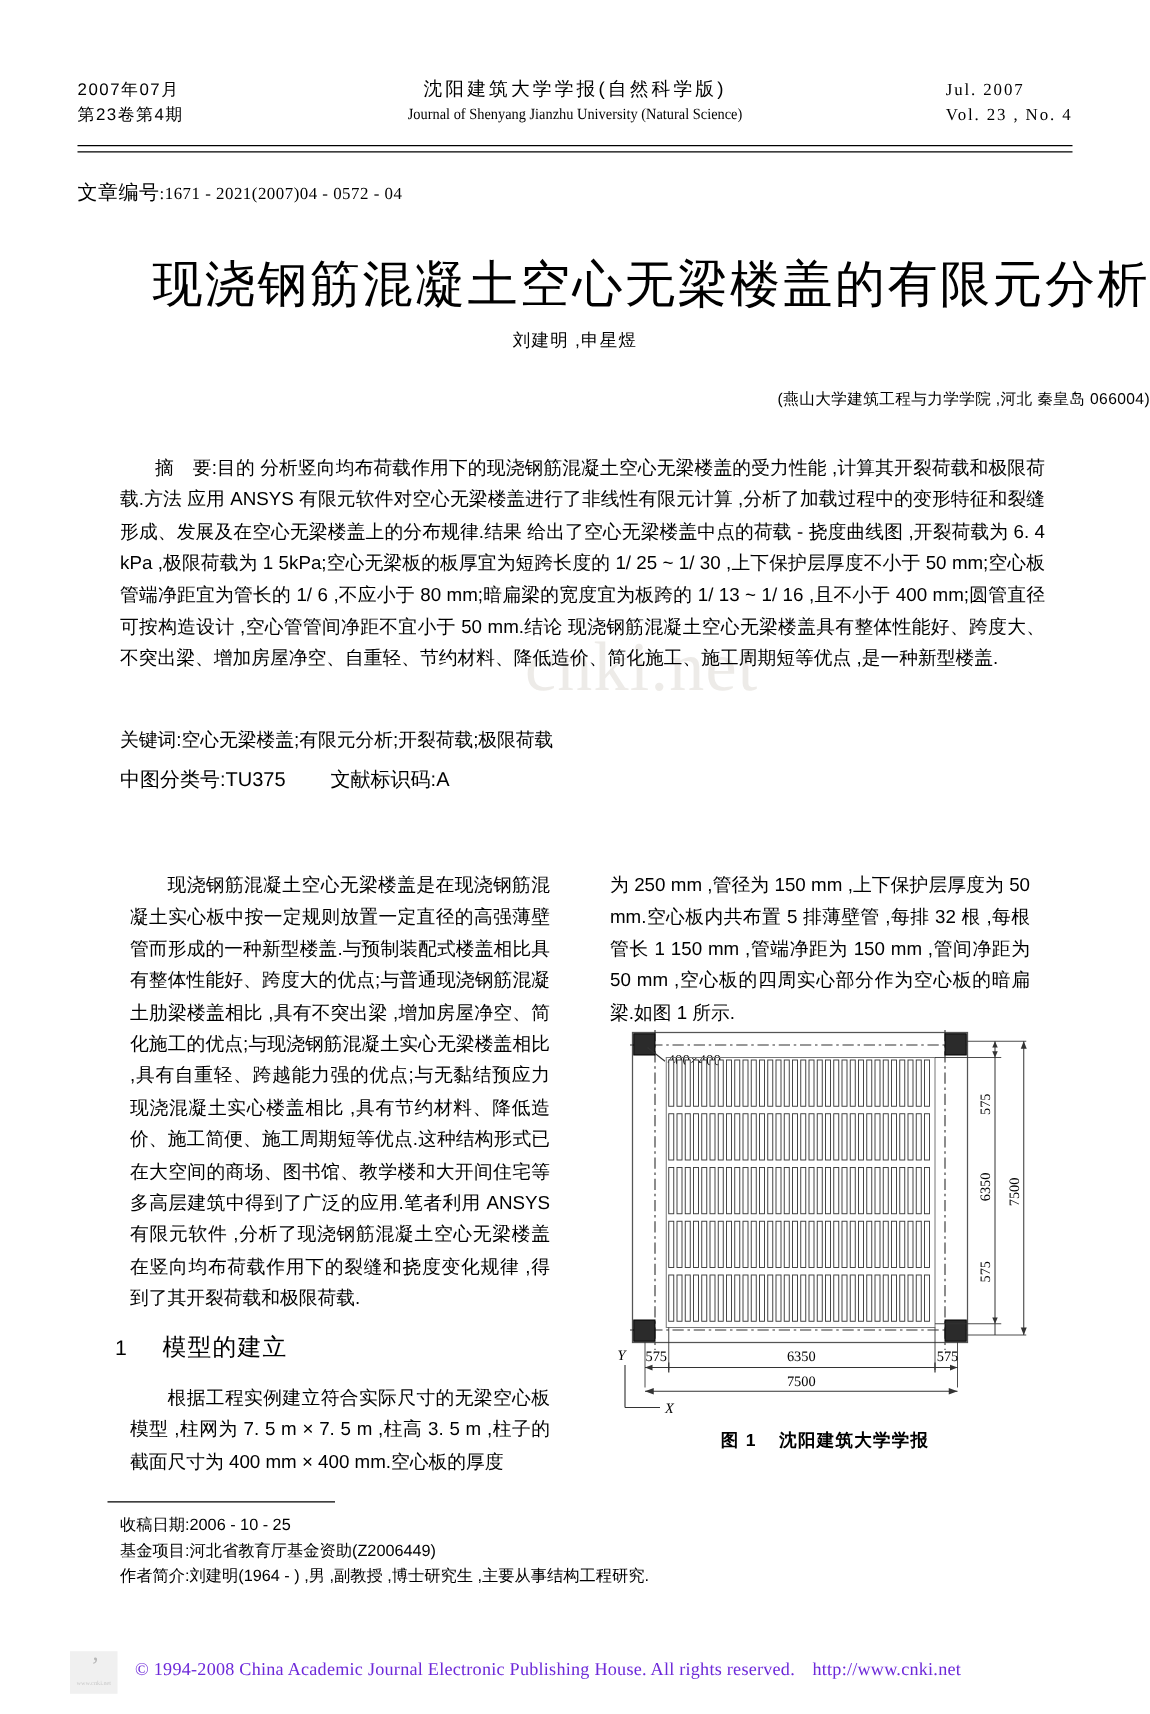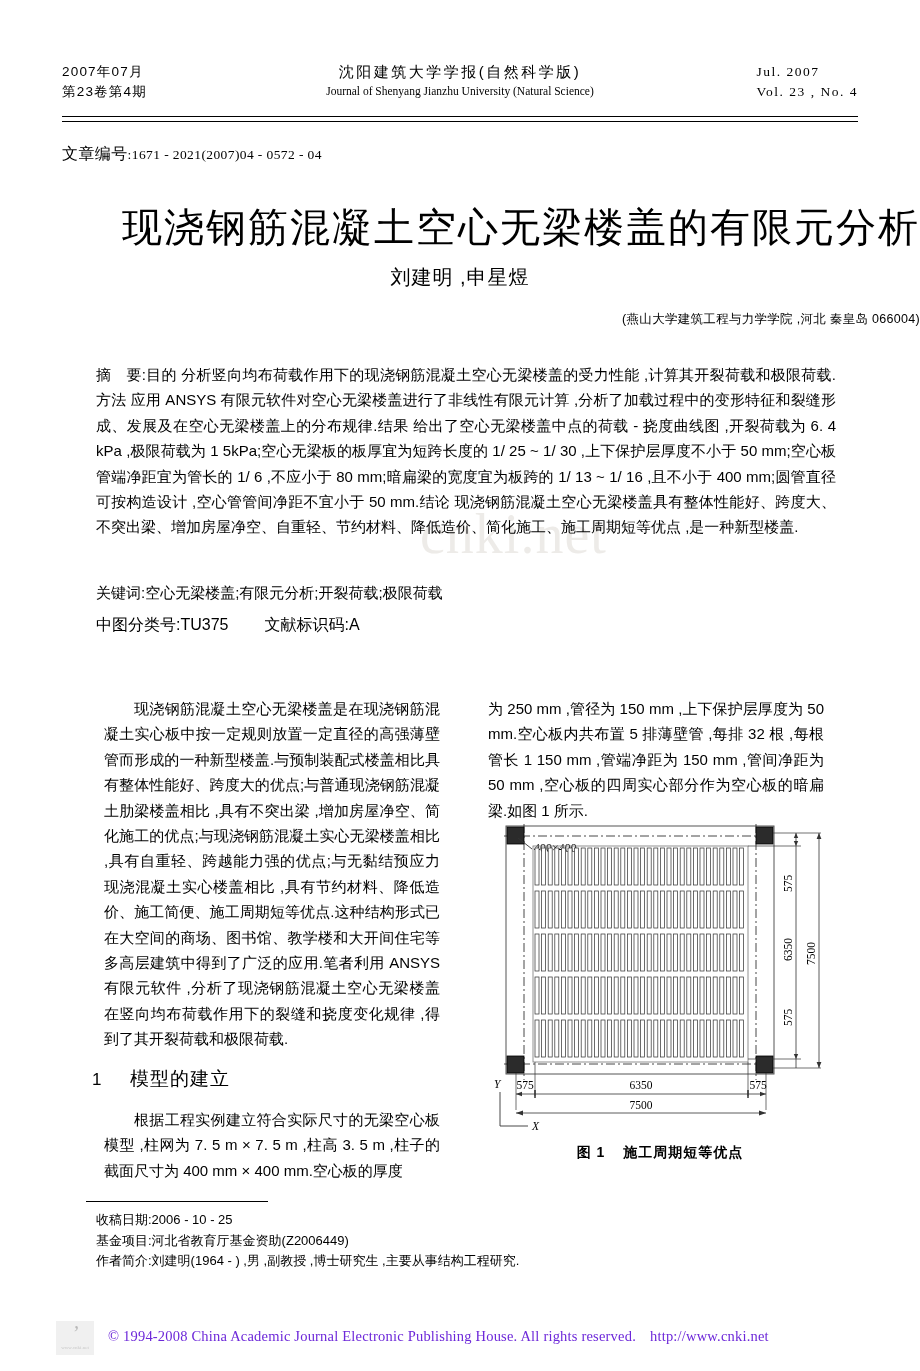--- a/index.html
+++ b/index.html
@@ -104,21 +104,21 @@
     font-size: 40px;
     letter-spacing: 2px;
     font-weight: normal;
   }
   .authors {
     position: absolute;
     left: 0; right: 0;
     top: 264px;
     text-align: center;
     font-family: "Liberation Sans", "DejaVu Sans", sans-serif;
-    font-size: 20px;
+    font-size: 14px;
     letter-spacing: 1px;
   }
   .affiliation {
     position: absolute;
     left: 0; right: 0;
     top: 311px;
     text-align: right;
     font-family: "Liberation Sans", "DejaVu Sans", sans-serif;
     font-size: 12.5px;
     letter-spacing: 0.3px;
@@ -132,20 +132,21 @@
     width: 740px;
     font-family: "Liberation Sans", "DejaVu Sans", sans-serif;
     font-size: 15px;
     line-height: 25.4px;
     text-align: justify;
     text-justify: inter-character;
     letter-spacing: 0px;
   }
   .abstract .lead {
     font-family: "Liberation Sans", "DejaVu Sans", sans-serif;
+    margin-left: 28px;
   }
   .keywords {
     position: absolute;
     left: 96px;
     top: 580px;
     width: 740px;
     font-family: "Liberation Sans", "DejaVu Sans", sans-serif;
     font-size: 15px;
     line-height: 25px;
   }
@@ -598,21 +599,21 @@
       <path d="M290 295 l-7 -2.6 l0 5.2 z" fill="#333"></path>
       <text x="165" y="291" font-family="Liberation Serif, serif" font-size="11.5" fill="#000" text-anchor="middle">7500</text>
 
       <text x="18" y="270" font-family="Liberation Serif, serif" font-size="11.5" font-style="italic" fill="#000">Y</text>
       <line x1="24" y1="274" x2="24" y2="308" stroke="#333" stroke-width="0.9"></line>
       <line x1="24" y1="308" x2="52" y2="308" stroke="#333" stroke-width="0.9"></line>
       <text x="56" y="312" font-family="Liberation Serif, serif" font-size="11.5" font-style="italic" fill="#000">X</text>
     </svg>
 
     <div class="fig-caption">
-      <span>图 1</span><span class="gap2"></span><span>施工周期短等优点</span>
+      <span>图 1</span><span class="gap2"></span><span>沈阳建筑大学学报</span>
     </div>
   </div>
 
   <div class="fn-rule"></div>
   <div class="footnotes">
     <div class="fn">收稿日期:2006 - 10 - 25</div>
     <div class="fn">基金项目:河北省教育厅基金资助(Z2006449)</div>
     <div class="fn">作者简介:刘建明(1964 - ) ,男 ,副教授 ,博士研究生 ,主要从事结构工程研究.</div>
   </div>
 

